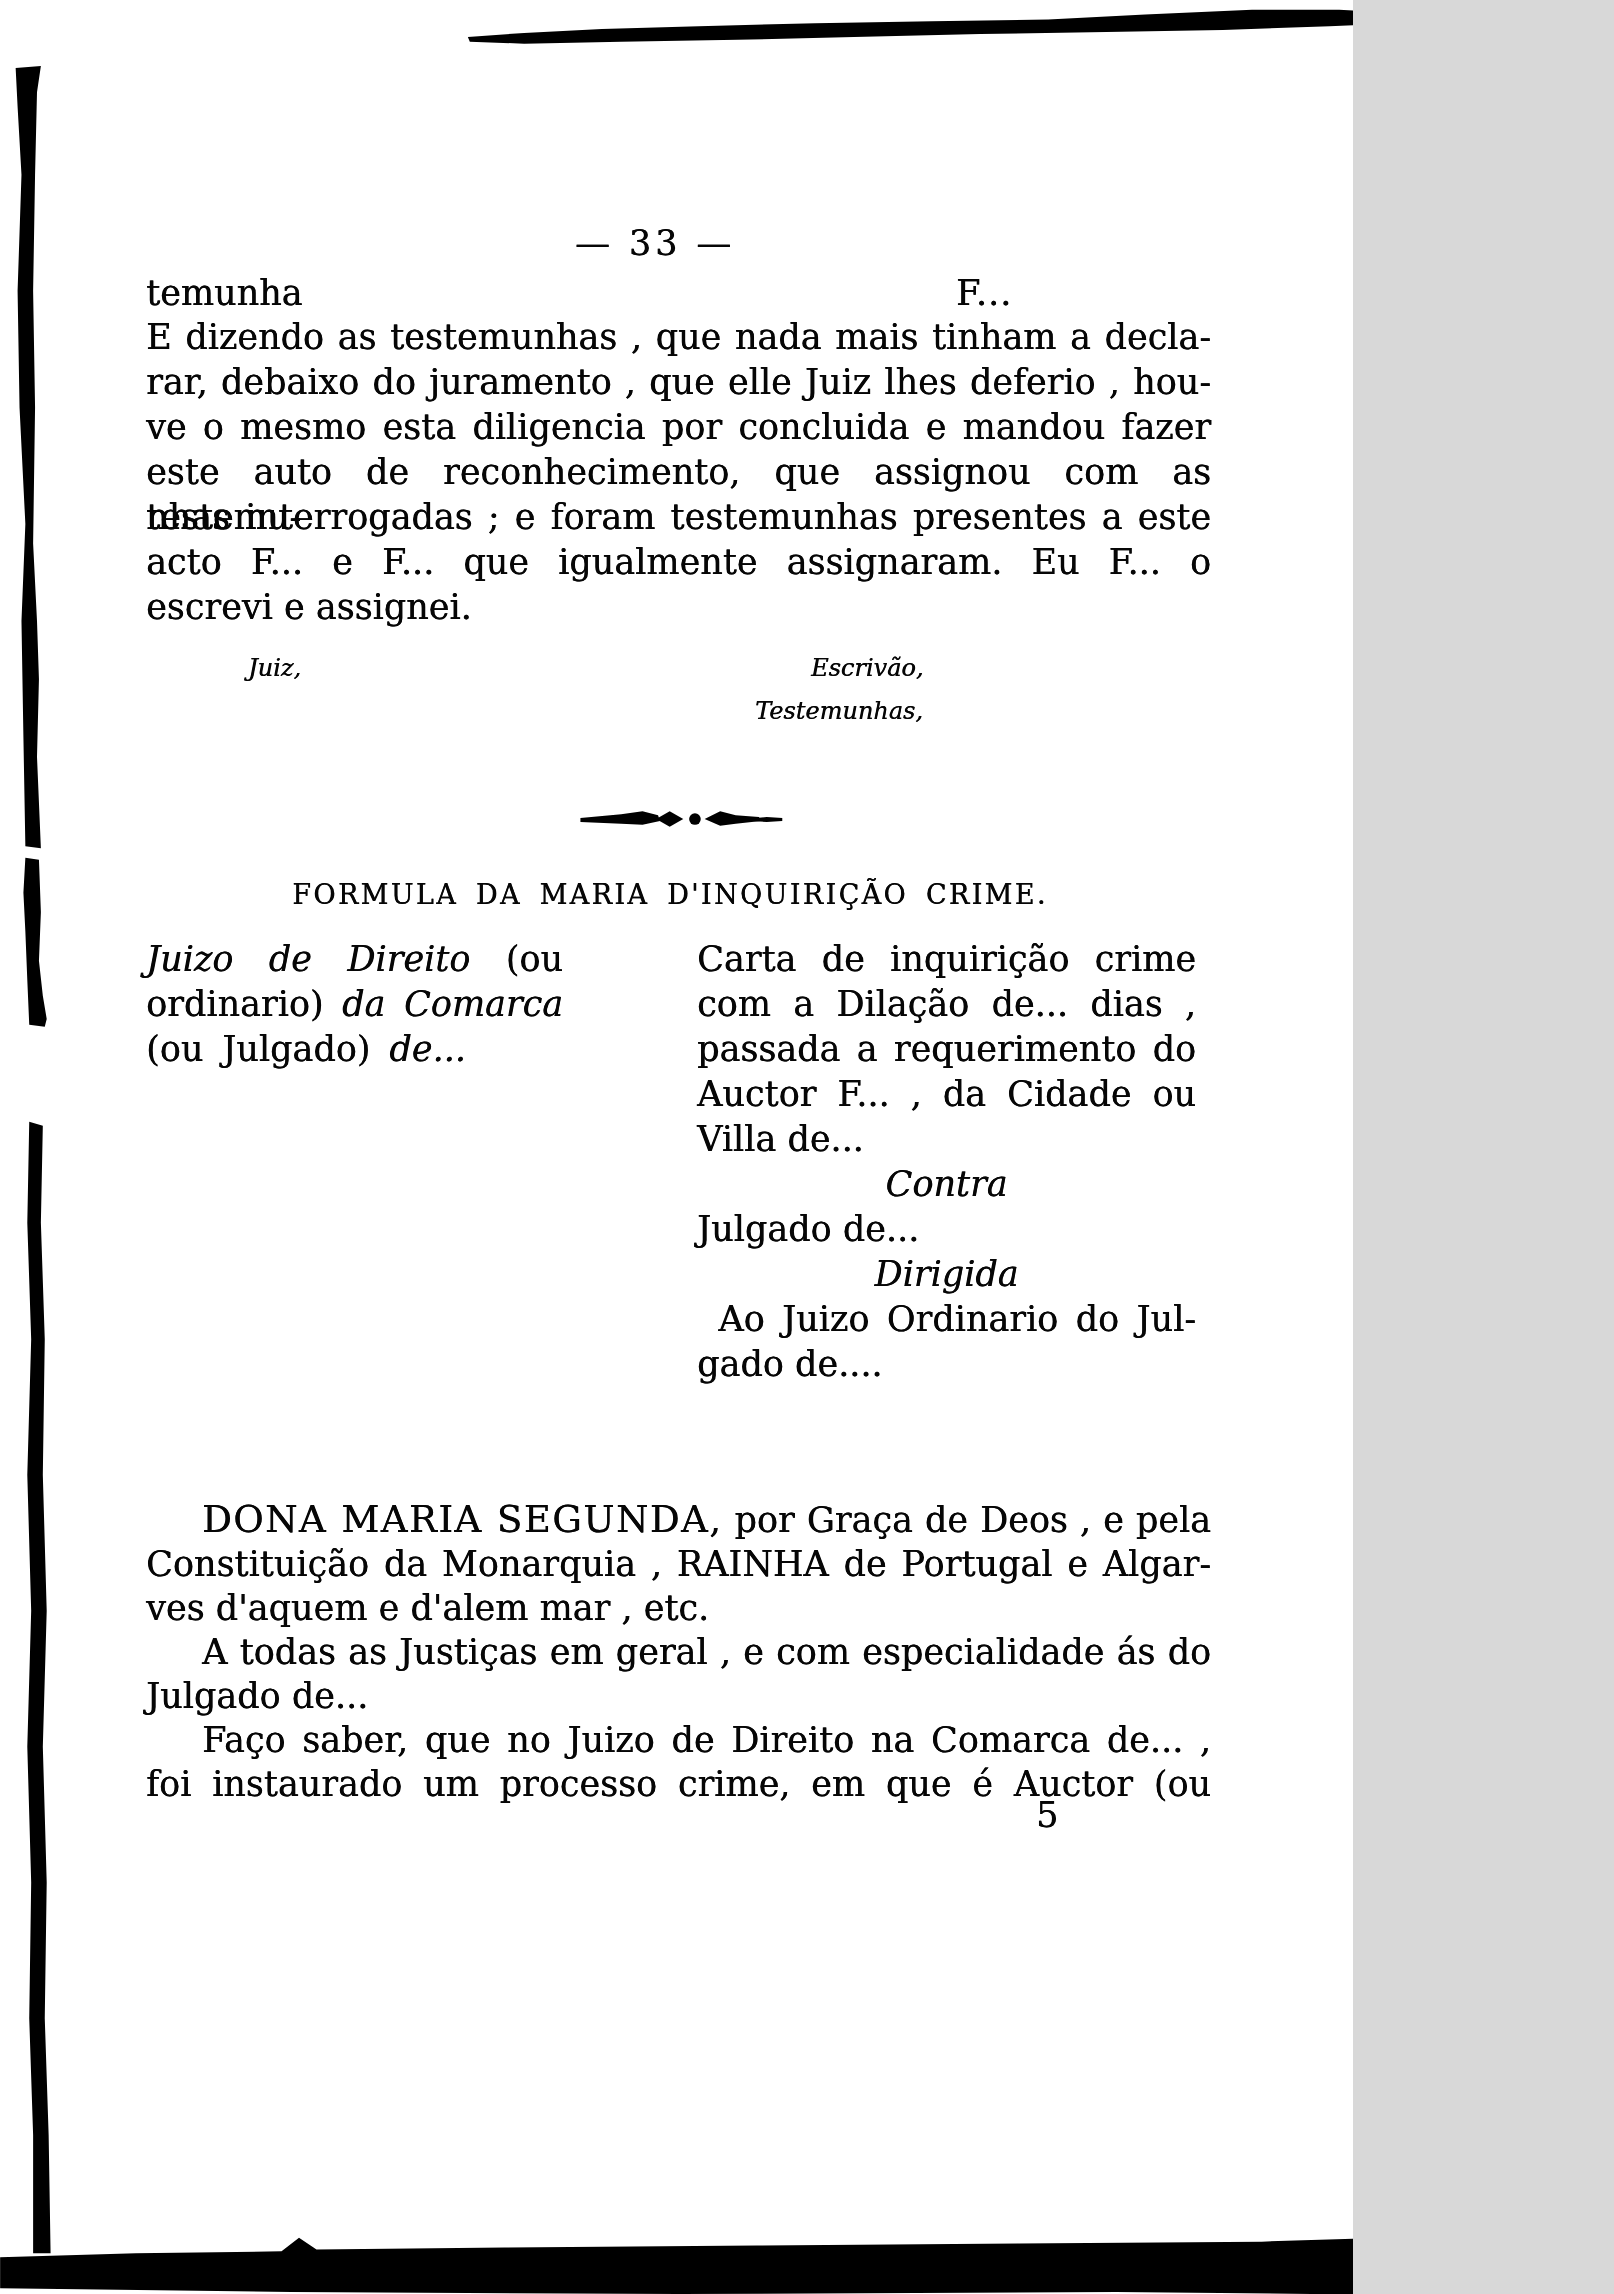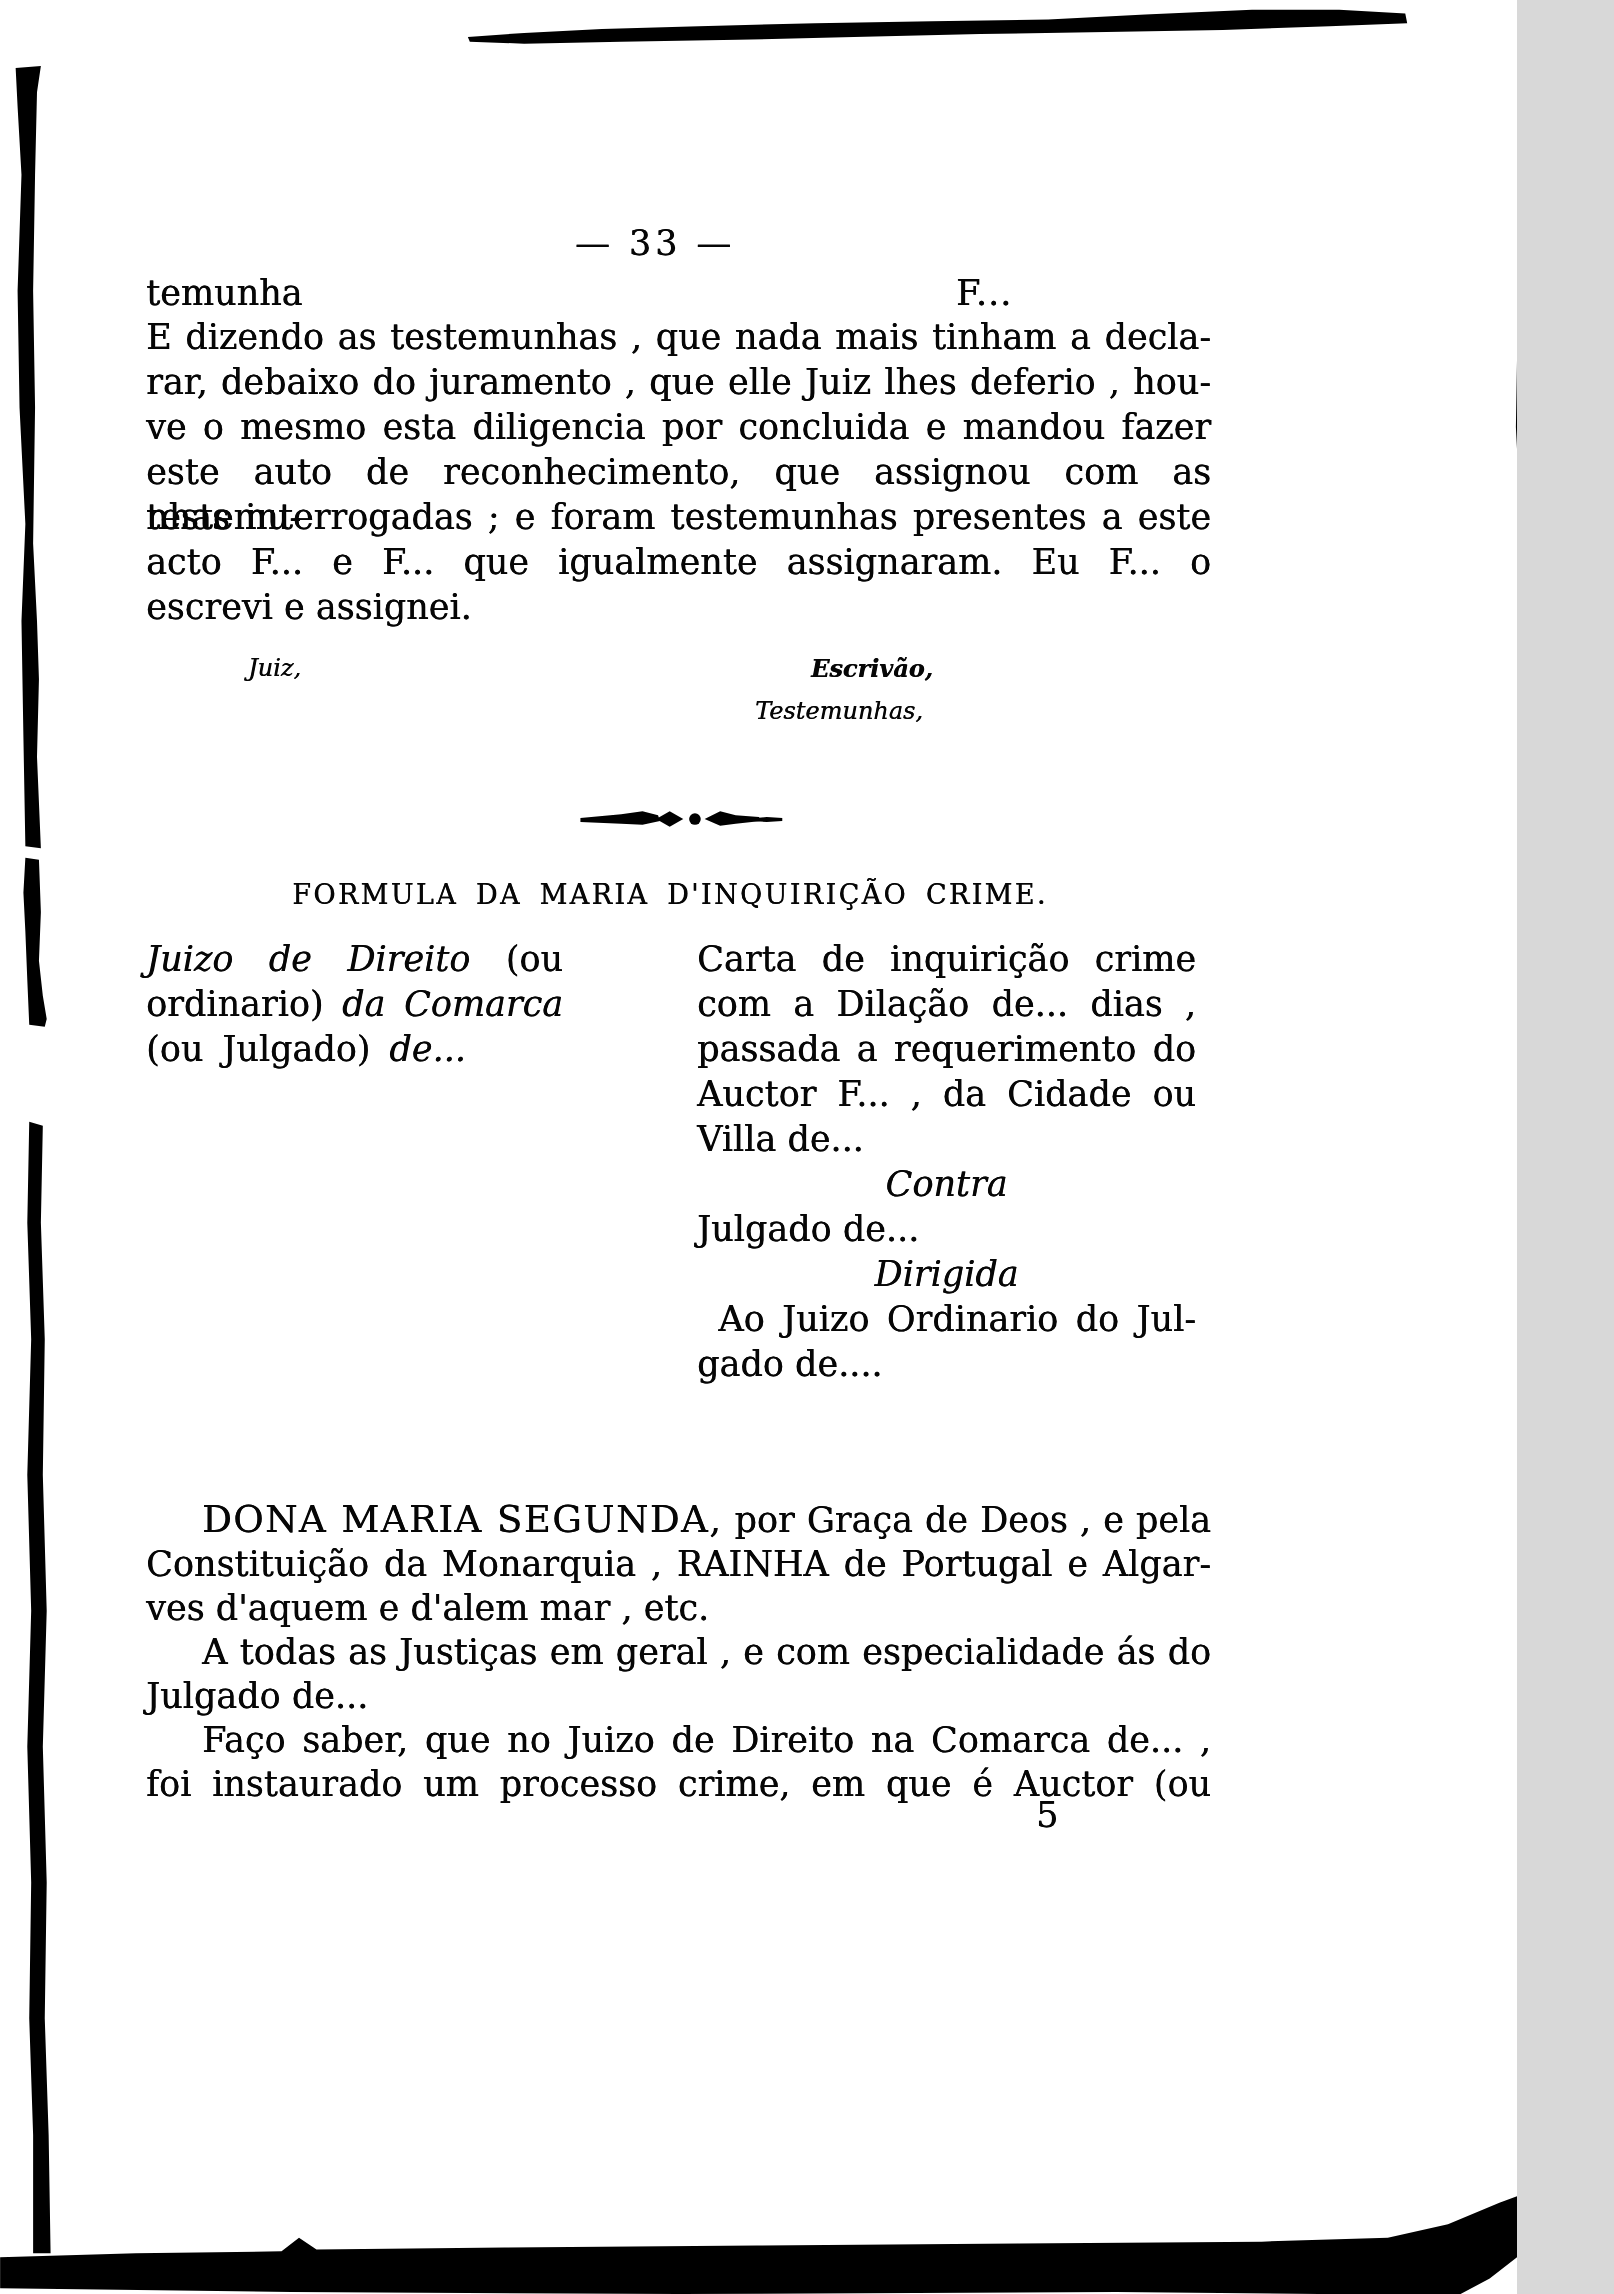--- a/index.html
+++ b/index.html
@@ -1,18 +1,18 @@
 <!DOCTYPE html>
 <html><head>
 <meta charset="utf-8">
 <style>
   html,body{margin:0;padding:0;background:#d8d8d8;}
   .page{
     position:relative;
-    width:1517px;
+    width:1353px;
     height:2295px;
     background:#ffffff;
     overflow:hidden;
     font-family:"DejaVu Serif","Liberation Serif",serif;
     color:#060606;
     text-shadow:0.4px 0 0 currentColor;
   }
   .abs{position:absolute;}
   .body-line{height:45px;line-height:45px;font-size:35px;white-space:nowrap;}
   .col-line{height:45px;line-height:45px;font-size:35px;white-space:nowrap;}
@@ -73,21 +73,21 @@
     <div class="body-line just">E dizendo as testemunhas , que nada mais tinham a decla-</div>
     <div class="body-line just">rar, debaixo do juramento , que elle Juiz lhes deferio , hou-</div>
     <div class="body-line just">ve o mesmo esta diligencia por concluida e mandou fazer</div>
     <div class="body-line just">este auto de reconhecimento, que assignou com as testemu-</div>
     <div class="body-line just">nhas interrogadas ; e foram testemunhas presentes a este</div>
     <div class="body-line just">acto F... e F... que igualmente assignaram. Eu F... o</div>
     <div class="body-line">escrevi e assignei.</div>
   </div>
 
   <div class="abs sig" style="left:248px;top:654px;">Juiz,</div>
-  <div class="abs sig" style="left:811px;top:654px;font-weight:bold;">Escrivão,</div>
+  <div class="abs sig" style="left:811px;top:654px;">Escrivão,</div>
   <div class="abs sig" style="left:755px;top:697px;">Testemunhas,</div>
 
   <div class="abs heading center" style="left:146px;top:879px;width:1048px;">FORMULA DA MARIA D'INQUIRIÇÃO CRIME.</div>
 
   <div class="abs" style="left:146px;top:937px;width:417px;">
     <div class="col-line just">
       <span class="italic">Juizo de Direito </span><span>(ou</span>
     </div>
     <div class="col-line just">
       <span>ordinario) </span><span class="italic">da Comarca</span>

